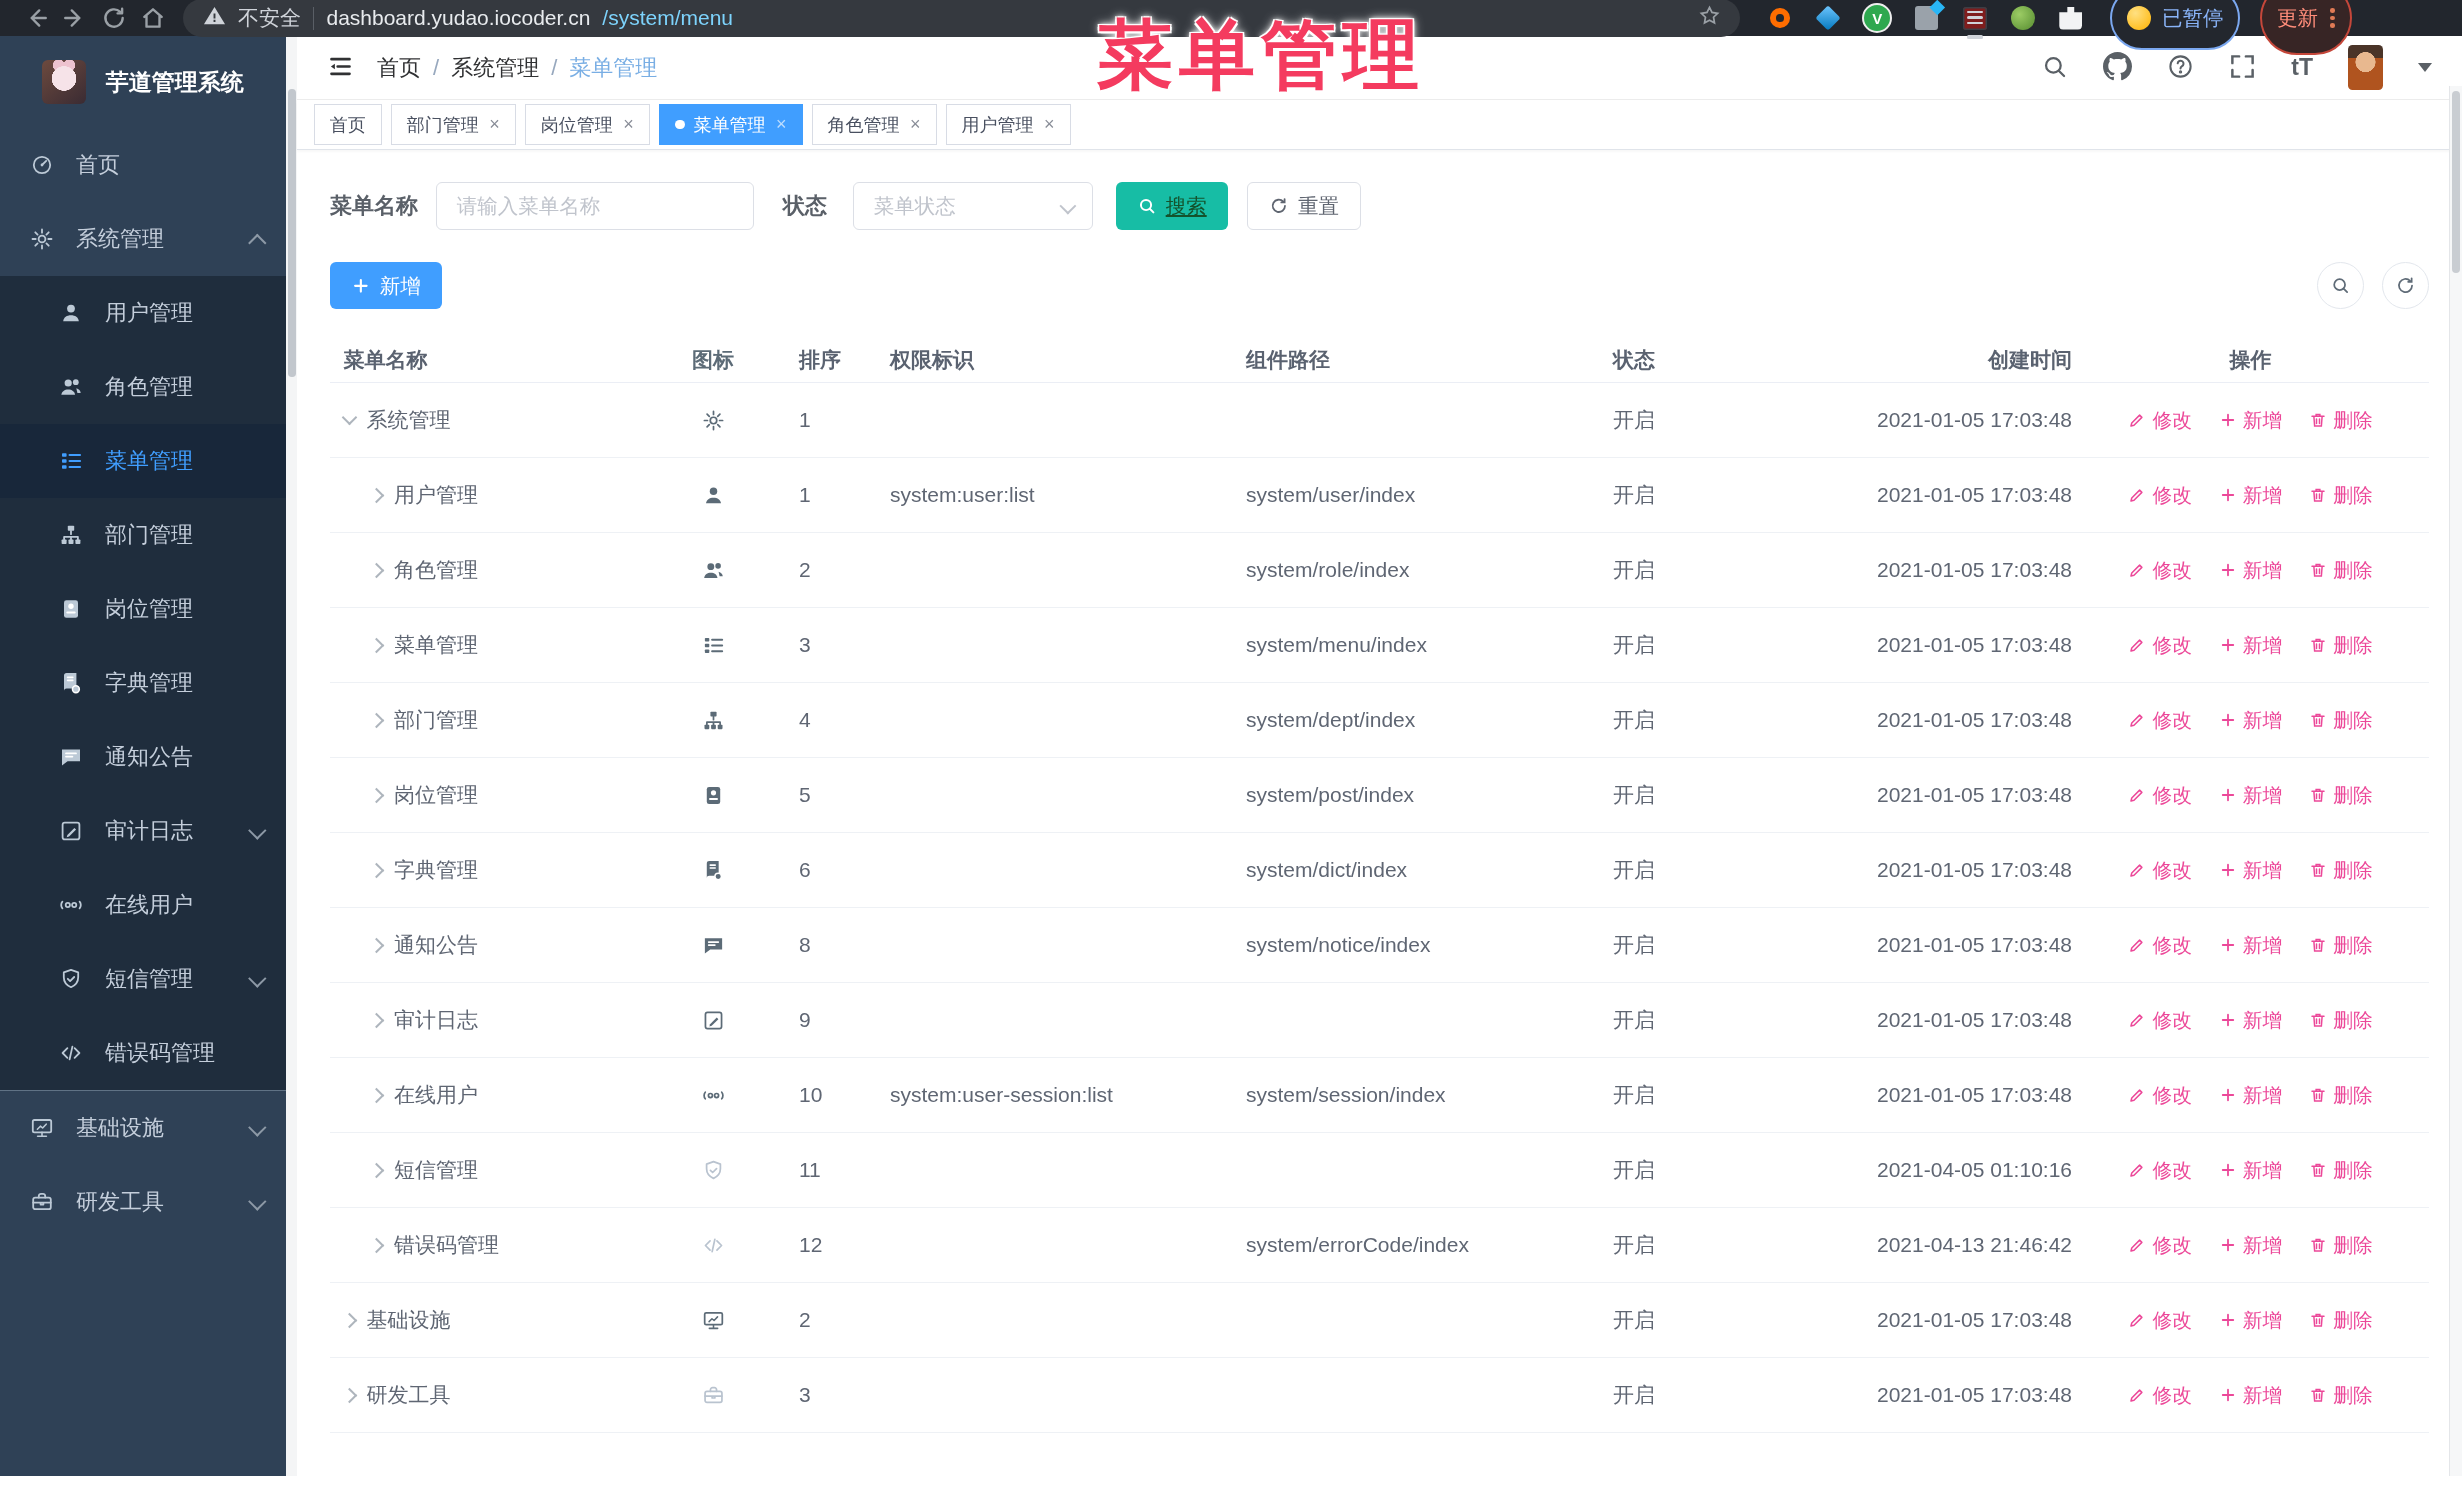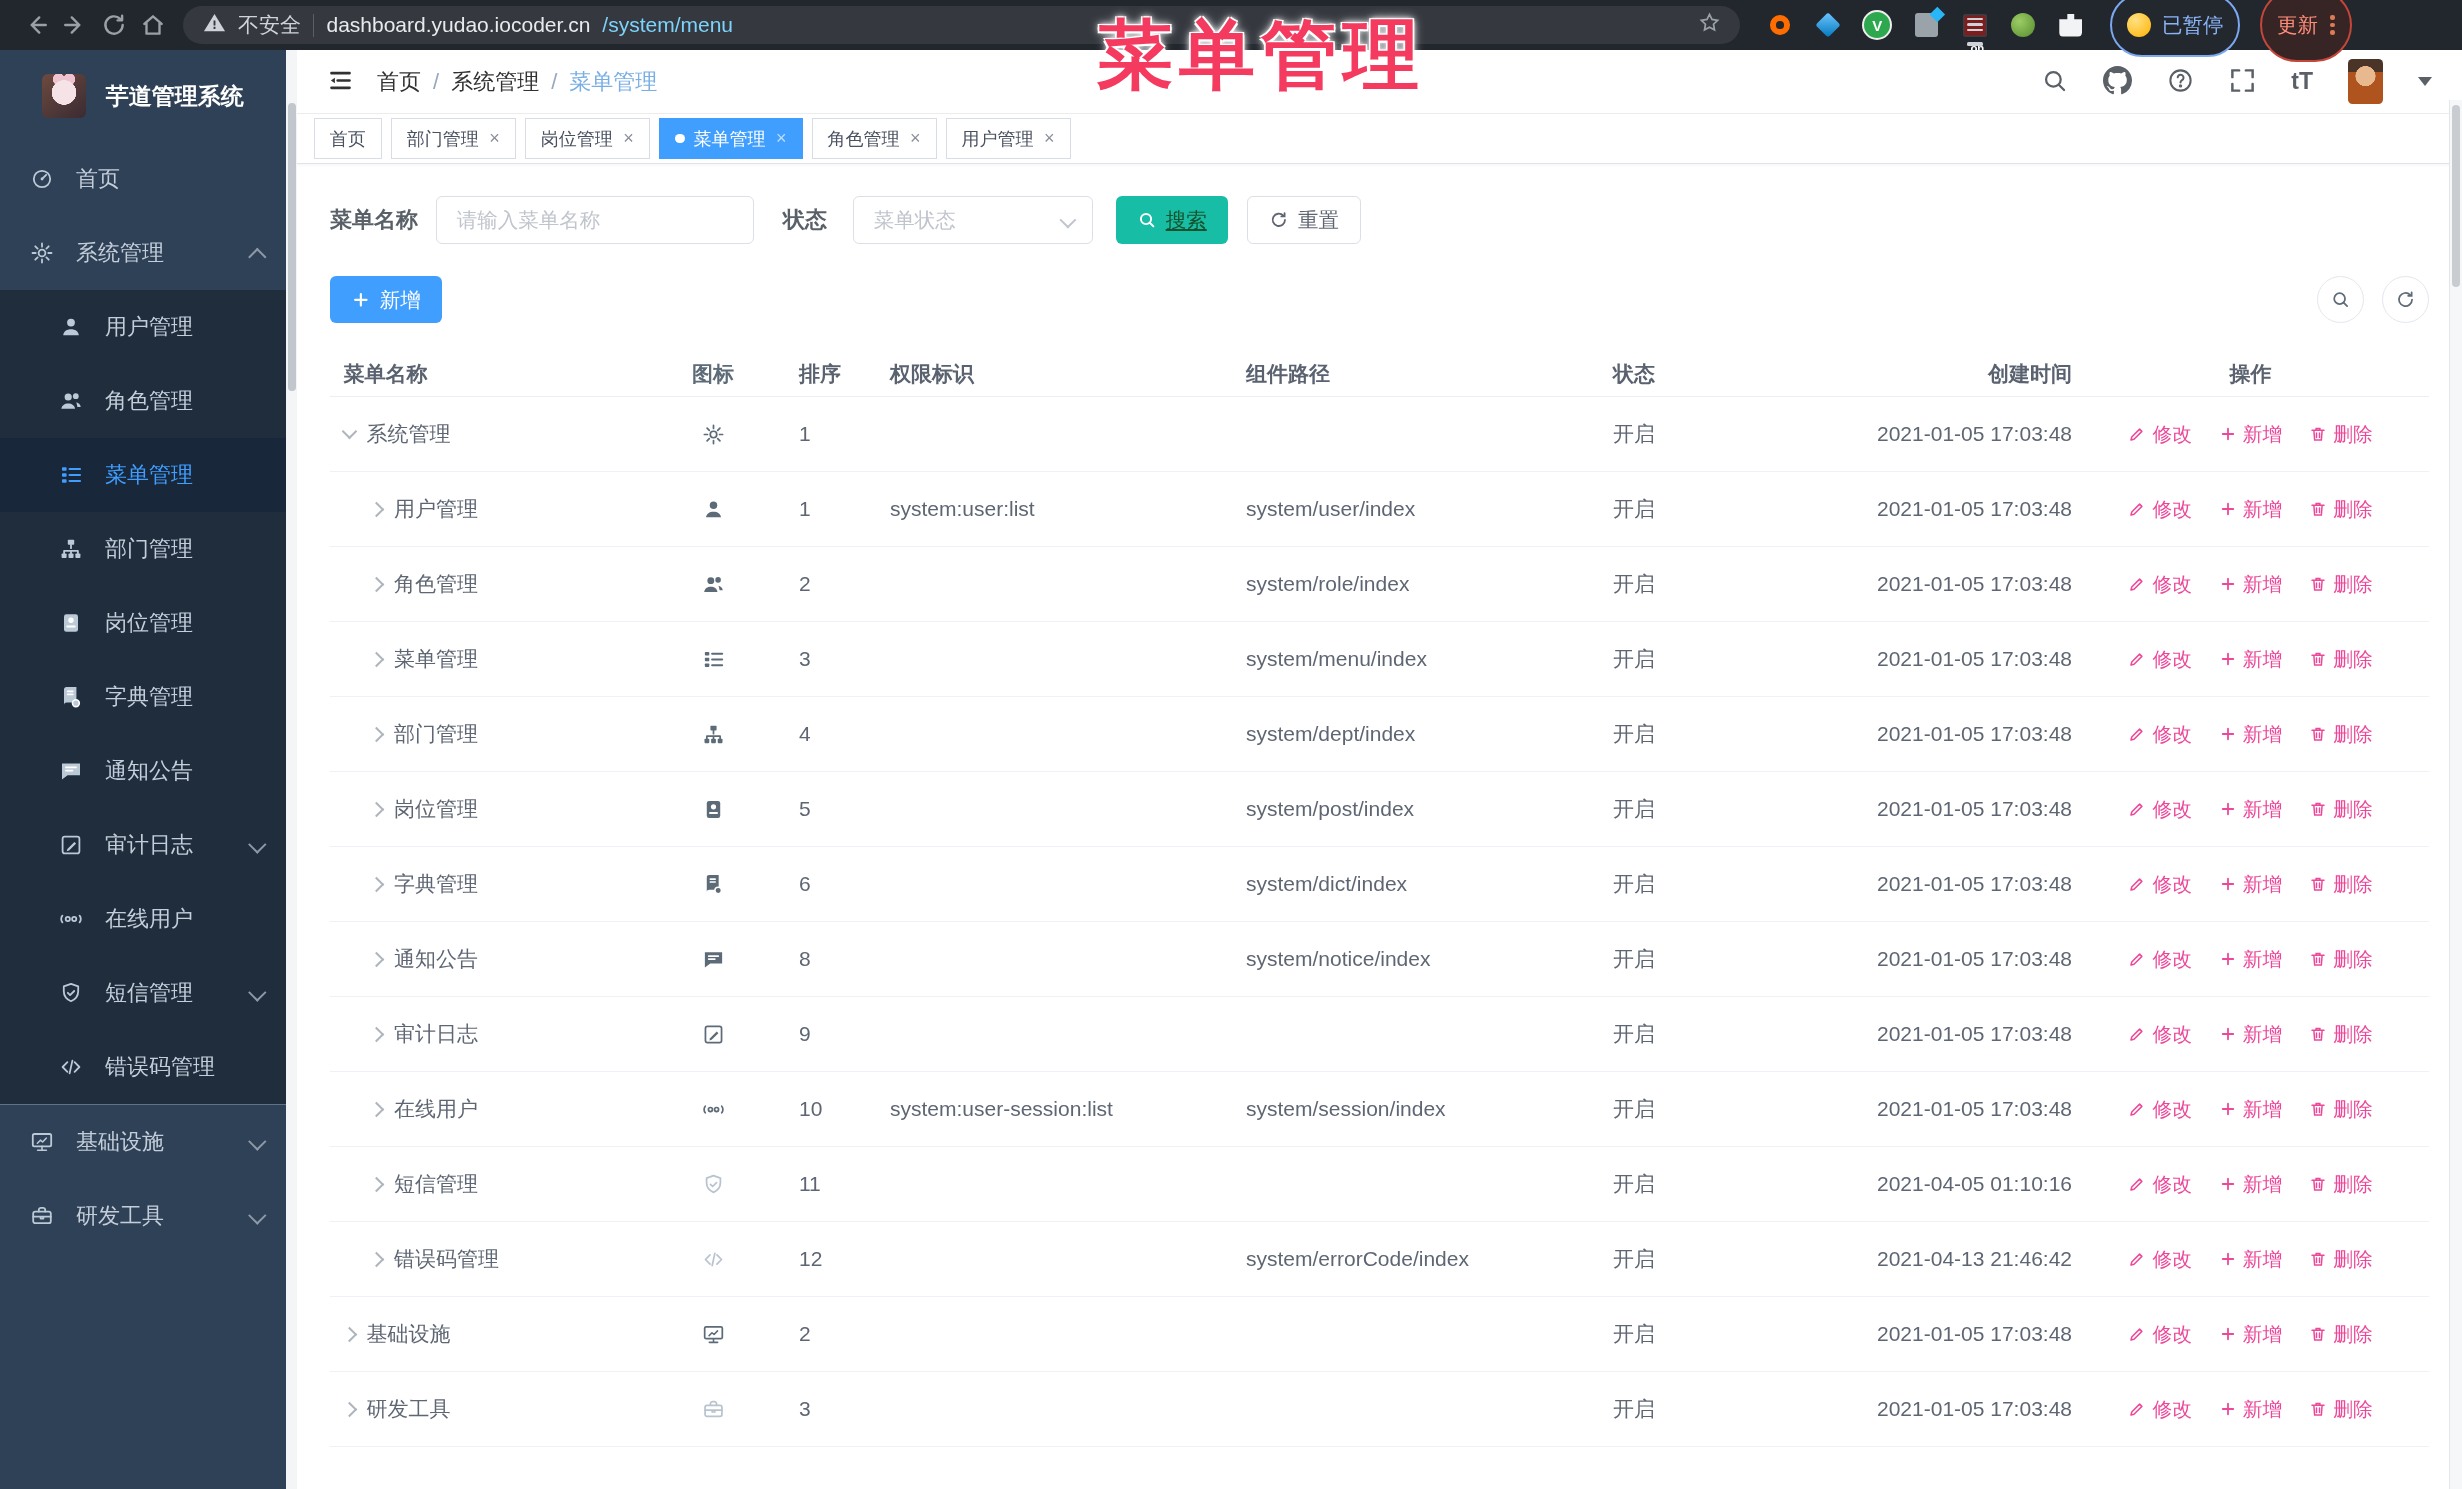--- a/index.html
+++ b/index.html
@@ -1,19 +1,19 @@
 <!DOCTYPE html>
 <html style="font-size:12px"><head>
 <meta charset="utf-8">
 <style>
   html,body{margin:0;padding:0;}
   body{width:2462px;height:1490px;overflow:hidden;background:#fff;
        font-family:"Liberation Sans","DejaVu Sans",sans-serif;color:#606266;}
   
-  .browser{height:50px;background:#22262d;display:flex;align-items:center;padding:0 16.7px;box-sizing:border-box;position:relative;z-index:5;}
+  .browser{height:36px;background:#22262d;display:flex;align-items:center;padding:0 16.7px;box-sizing:border-box;position:relative;z-index:5;}
   .nav-ic{width:39px;height:39px;display:flex;align-items:center;justify-content:center;color:#9aa0a6;flex:0 0 auto;}
   .urlbar{width:1557px;height:38px;background:#35393f;border-radius:19.7px;display:flex;align-items:center;
           padding:0 19.7px;box-sizing:border-box;margin-left:10.6px;font-size:21px;color:#cfd3d9;gap:12px;}
   .url-sep{width:1.5px;height:23px;background:#5a5f66;}
   .url-domain{color:#e8ebee;}
   .url-path{color:#7dd3fc;}
   .url-star{margin-left:auto;color:#9aa0a6;}
   .ext-strip{display:flex;align-items:center;gap:21px;margin-left:26px;}
   .ext{width:27px;height:27px;display:flex;align-items:center;justify-content:center;position:relative;}
   .ext-orange{width:19.7px;height:19.7px;border:6px solid #ff6d00;border-radius:50%;box-sizing:border-box;}

